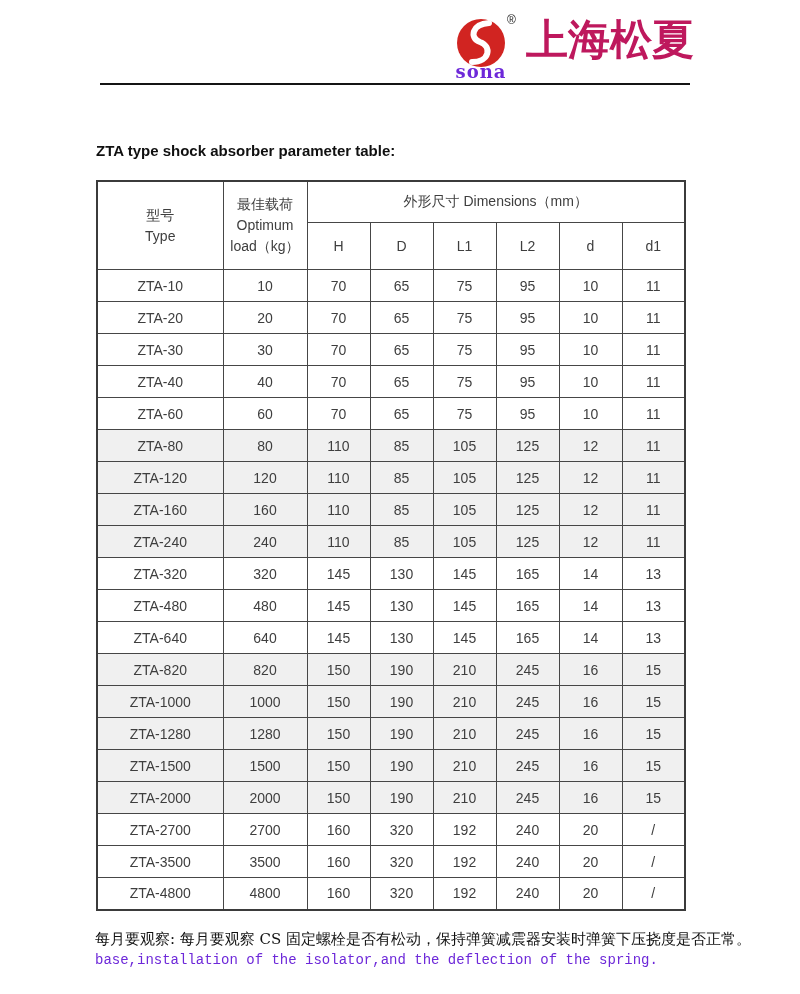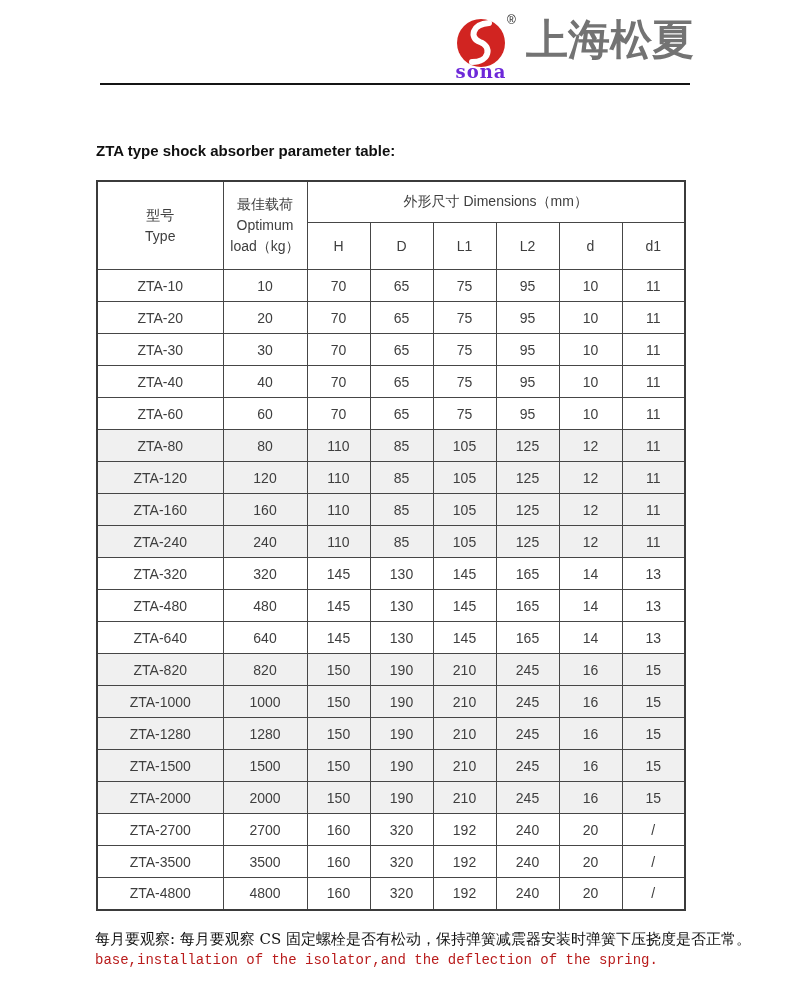--- a/index.html
+++ b/index.html
@@ -11,21 +11,21 @@
   
   .logo-mark { position:absolute; left:456px; top:16px; width:50px; height:54px; }
   .reg-mark  { position:absolute; left:507px; top:13px; font-size:12px; color:#1a1a1a; }
   .brand-name{
     position:absolute; left:449px; top:61px; width:64px; text-align:center;
     font-family:"DejaVu Serif", serif; font-weight:bold; font-size:18px; color:#6d28d9;
     letter-spacing:1px;
   }
   .company-name{
     position:absolute; left:526px; top:19px; font-size:42px; font-weight:bold;
-    color:#737373; font-family:"DejaVu Sans", sans-serif; line-height:1;
+    color:#be185d; font-family:"DejaVu Sans", sans-serif; line-height:1;
   }
   .header-divider{ position:absolute; left:100px; top:83px; width:590px; height:2px; background:#141414; }
 
   
   .title-zh{
     position:absolute; left:96px; top:119px; font-size:15px; color:#1c1c1c;
     font-family:"DejaVu Serif", serif;
   }
   .title-en{
     position:absolute; left:96px; top:142px; font-size:15px; font-weight:600;
@@ -52,21 +52,21 @@
   .footer{ position:absolute; left:95px; top:929px; width:597px; }
   .footer-zh{
     font-family:"DejaVu Serif", serif; font-size:15px; color:#121212;
     line-height:21px; white-space:nowrap;
   }
   .footer-en-1{
     font-family:"Liberation Mono", monospace; font-size:14px; color:#121212;
     line-height:21px; text-align:justify; text-align-last:justify;
   }
   .footer-en-2{
-    font-family:"Liberation Mono", monospace; font-size:14px; color:#b91c1c;
+    font-family:"Liberation Mono", monospace; font-size:14px; color:#6d28d9;
     line-height:21px; text-align:left;
   }
 </style>
 </head>
 <body>
 
 <div class="page">
 
   <div class="logo-mark">
     <svg width="50" height="54" viewBox="0 0 50 54">

